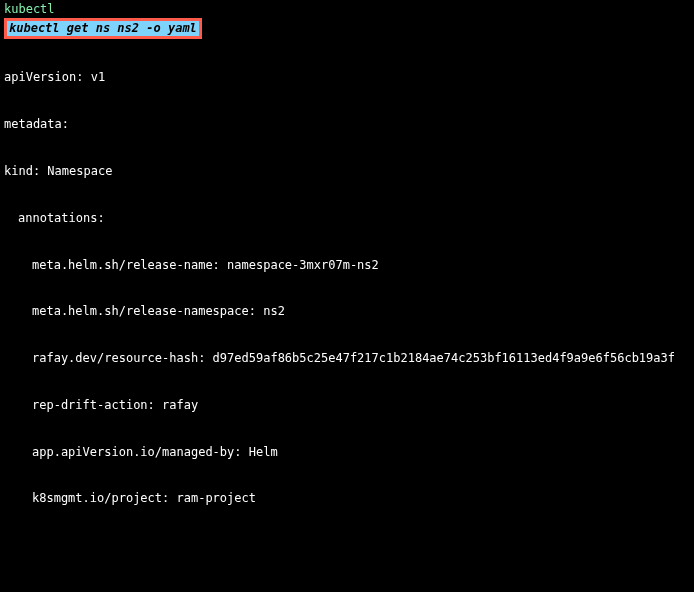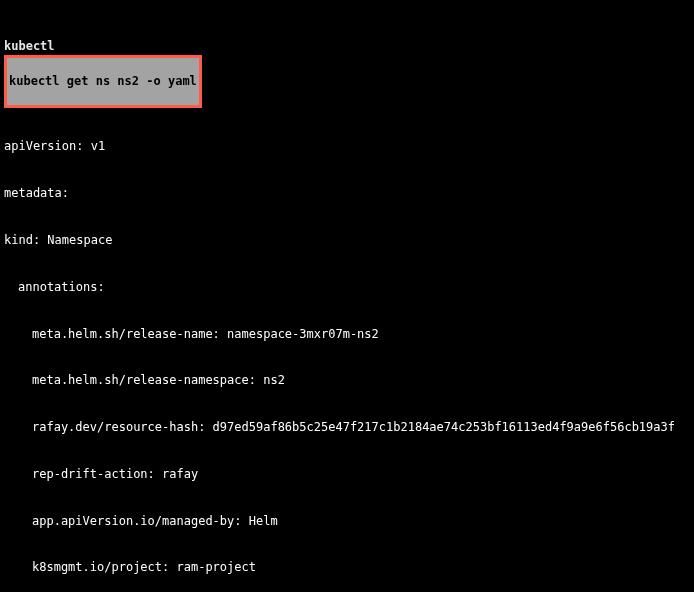--- a/index.html
+++ b/index.html
@@ -12,31 +12,31 @@
       font-family: "Menlo", "Monaco", "Consolas", monospace;
       font-size: 12px;
       line-height: 1.3;
       color: #fff;
       width: 694px;
       height: 592px;
       overflow: hidden;
       padding: 2px 4px;
     }
     .prompt-line {
-      color: #e5e5e5;
-      font-weight: bold;
-      margin-top: 37px;
+      color: #86efac;
+      font-weight: normal;
     }
     .highlighted-cmd {
-      background: #a3a3a3;
+      background: #7dd3fc;
       color: #000;
       border: 3px solid #ff5a4a;
-      padding: 16px 2px;
+      padding: 0 2px;
       display: inline-block;
       font-weight: bold;
+      font-style: italic;
     }
     .yaml {
       color: #fff;
       white-space: pre;
     }
     .ind1 { padding-left: 14px; }
     .ind2 { padding-left: 28px; }
     .line { display: block; }
   </style>
 </head>

